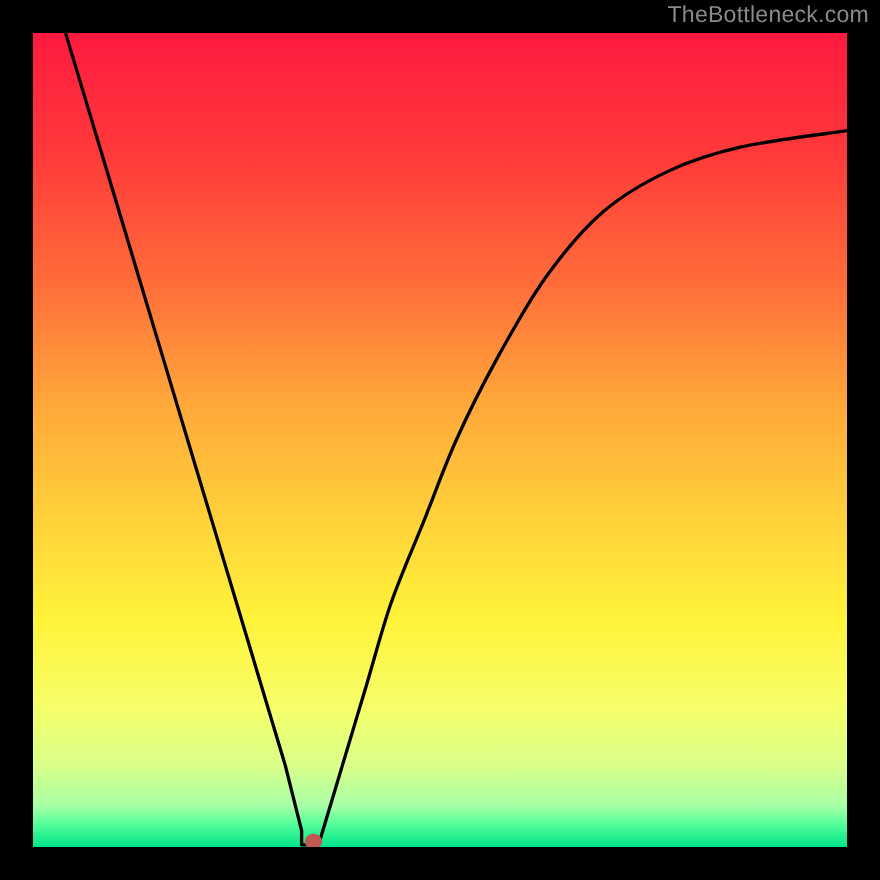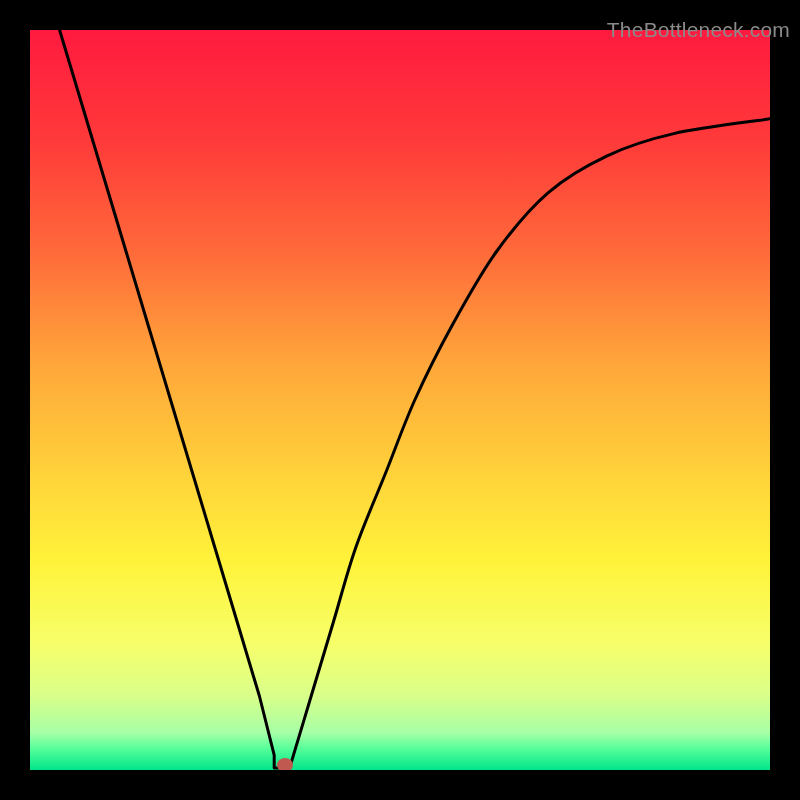--- a/index.html
+++ b/index.html
@@ -12,21 +12,21 @@
     font-family: Arial, Helvetica, sans-serif;
   }
   .stage {
     position: relative;
     width: 800px;
     height: 800px;
     background: #000;
   }
   .watermark {
     position: absolute;
-    top: 18px;
+    top: 2px;
     right: 10px;
     color: #8a8a8a;
     font-size: 21px;
     font-weight: 500;
     letter-spacing: 0.2px;
     z-index: 100;
   }
   .plot {
     position: absolute;
     left: 30px;

